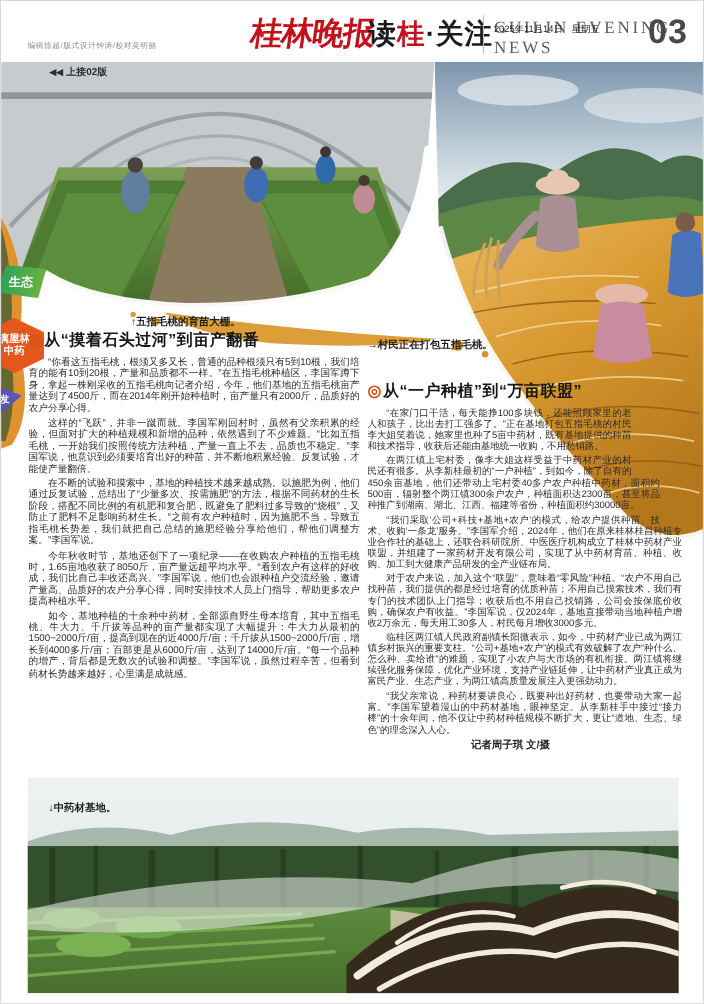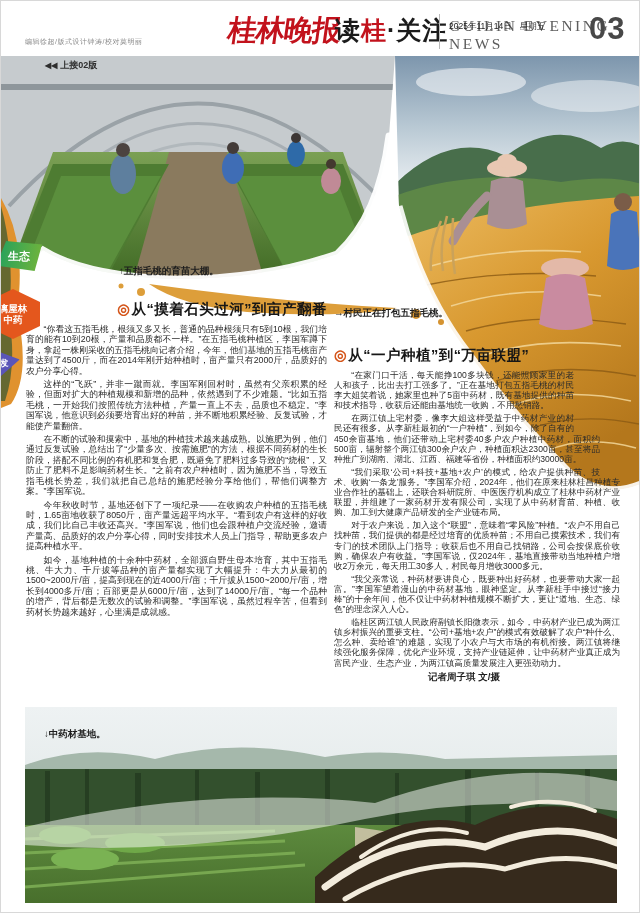--- a/index.html
+++ b/index.html
@@ -29,29 +29,29 @@
   
   .badge{position:absolute;z-index:3;color:#fff;font-weight:bold;display:flex;align-items:center;justify-content:center;text-align:center;}
   .badge-green{left:-5px;top:240px;width:46px;height:30px;font-size:11px;
     background:linear-gradient(100deg,#1fa05f,#74b43a);clip-path:polygon(22% 0,100% 12%,84% 100%,0 82%);}
   .badge-orange{left:-15px;top:288px;width:54px;height:50px;font-size:9.5px;line-height:11px;
     background:#e4571d;clip-path:polygon(50% 0,100% 26%,100% 74%,50% 100%,0 74%,0 26%);}
   .badge-blue{left:-13px;top:344px;width:32px;height:36px;font-size:9px;
     background:#5a55b8;clip-path:polygon(0 0,100% 45%,12% 100%);transform:rotate(-6deg);}
   
   .caption{position:absolute;z-index:4;font-size:9.5px;font-weight:bold;color:#1d1d1d;}
-  .caption-top{left:118px;top:264px;}
+  .caption-top{left:118px;top:285px;}
   .caption-right{left:333px;top:306px;}
   .caption-bottom{left:43px;top:691px;margin-top:36px;}
   .article{position:absolute;z-index:4;color:#2b2b2b;}
   .article h2{margin:0 0 5px 0;font-size:14.5px;font-weight:800;color:#161616;letter-spacing:.5px;}
   .article h2 .bullet{color:#d4551a;font-weight:800;margin-right:1px;}
   .article p{margin:0 0 3px 0;font-size:8.8px;line-height:10.4px;text-align:justify;text-indent:2em;}
   .article-left{left:25px;top:299px;width:301px;height:392px;overflow:hidden;}
-  .article-left h2{text-align:right;padding-left:40px;}
+  .article-left h2{text-align:left;}
   .article-right{left:333px;top:345px;width:286px;height:352px;overflow:hidden;}
   .article-right p{font-size:8.6px;line-height:10.1px;}
   .float-sp{float:right;clear:right;}
   .float-sp.s1{width:46px;height:56px;}
   .float-sp.s2{width:20px;height:42px;}
   .byline{font-size:9.5px;font-weight:bold;color:#1d1d1d;text-align:center;padding-right:26px;margin-top:0;}
   
   .bottom-photo{position:absolute;left:24px;top:706px;z-index:1;}
 </style>
 </head>
@@ -189,22 +189,22 @@
   </section>
 
   <section class="article article-right">
     <h2><span class="bullet">◎</span><span>从“一户种植”到“万亩联盟”</span></h2>
     <div class="float-sp s1"></div>
     <div class="float-sp s2"></div>
     <p>“在家门口干活，每天能挣100多块钱，还能照顾家里的老人和孩子，比出去打工强多了。”正在基地打包五指毛桃的村民李大姐笑着说，她家里也种了5亩中药材，既有基地提供的种苗和技术指导，收获后还能由基地统一收购，不用愁销路。</p>
     <p>在两江镇上宅村委，像李大姐这样受益于中药材产业的村民还有很多。从李新桂最初的“一户种植”，到如今，除了自有的450余亩基地，他们还带动上宅村委40多户农户种植中药材，面积约500亩，辐射整个两江镇300余户农户，种植面积达2300亩，甚至将品种推广到湖南、湖北、江西、福建等省份，种植面积约30000亩。</p>
     <p>“我们采取‘公司+科技+基地+农户’的模式，给农户提供种苗、技术、收购‘一条龙’服务。”李国军介绍，2024年，他们在原来桂林桂昌种植专业合作社的基础上，还联合科研院所、中医医疗机构成立了桂林中药材产业联盟，并组建了一家药材开发有限公司，实现了从中药材育苗、种植、收购、加工到大健康产品研发的全产业链布局。</p>
     <p>对于农户来说，加入这个“联盟”，意味着“零风险”种植。“农户不用自己找种苗，我们提供的都是经过培育的优质种苗；不用自己摸索技术，我们有专门的技术团队上门指导；收获后也不用自己找销路，公司会按保底价收购，确保农户有收益。”李国军说，仅2024年，基地直接带动当地种植户增收2万余元，每天用工30多人，村民每月增收3000多元。</p>
+    <p>临桂区两江镇人民政府副镇长阳微表示，如今，中药材产业已成为两江镇乡村振兴的重要支柱。“公司+基地+农户”的模式有效破解了农户“种什么、怎么种、卖给谁”的难题，实现了小农户与大市场的有机衔接。两江镇将继续强化服务保障，优化产业环境，支持产业链延伸，让中药材产业真正成为富民产业、生态产业，为两江镇高质量发展注入更强劲动力。</p>
     <p>“我父亲常说，种药材要讲良心，既要种出好药材，也要带动大家一起富。”李国军望着漫山的中药材基地，眼神坚定。从李新桂手中接过“接力棒”的十余年间，他不仅让中药材种植规模不断扩大，更让“道地、生态、绿色”的理念深入人心。</p>
-    <p>临桂区两江镇人民政府副镇长阳微表示，如今，中药材产业已成为两江镇乡村振兴的重要支柱。“公司+基地+农户”的模式有效破解了农户“种什么、怎么种、卖给谁”的难题，实现了小农户与大市场的有机衔接。两江镇将继续强化服务保障，优化产业环境，支持产业链延伸，让中药材产业真正成为富民产业、生态产业，为两江镇高质量发展注入更强劲动力。</p>
     <div class="byline">记者周子琪  文/摄</div>
   </section>
 
   <svg class="bottom-photo" width="592" height="196" viewBox="0 0 592 196" aria-hidden="true">
     <defs>
       <linearGradient id="gBSky" x1="0" y1="0" x2="0" y2="1">
         <stop offset="0" stop-color="#eef2f3"></stop>
           <stop offset="1" stop-color="#d9e2e0"></stop>
       </linearGradient>
       <linearGradient id="gField" x1="0" y1="0" x2="0" y2="1">

